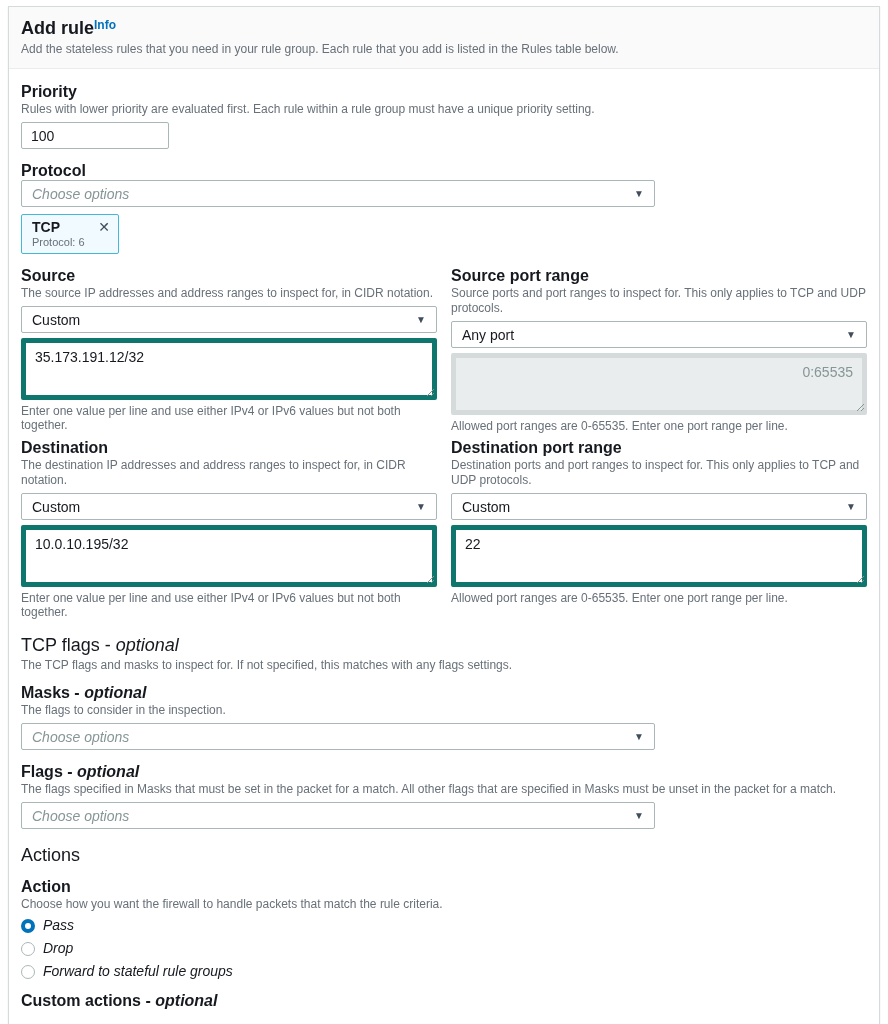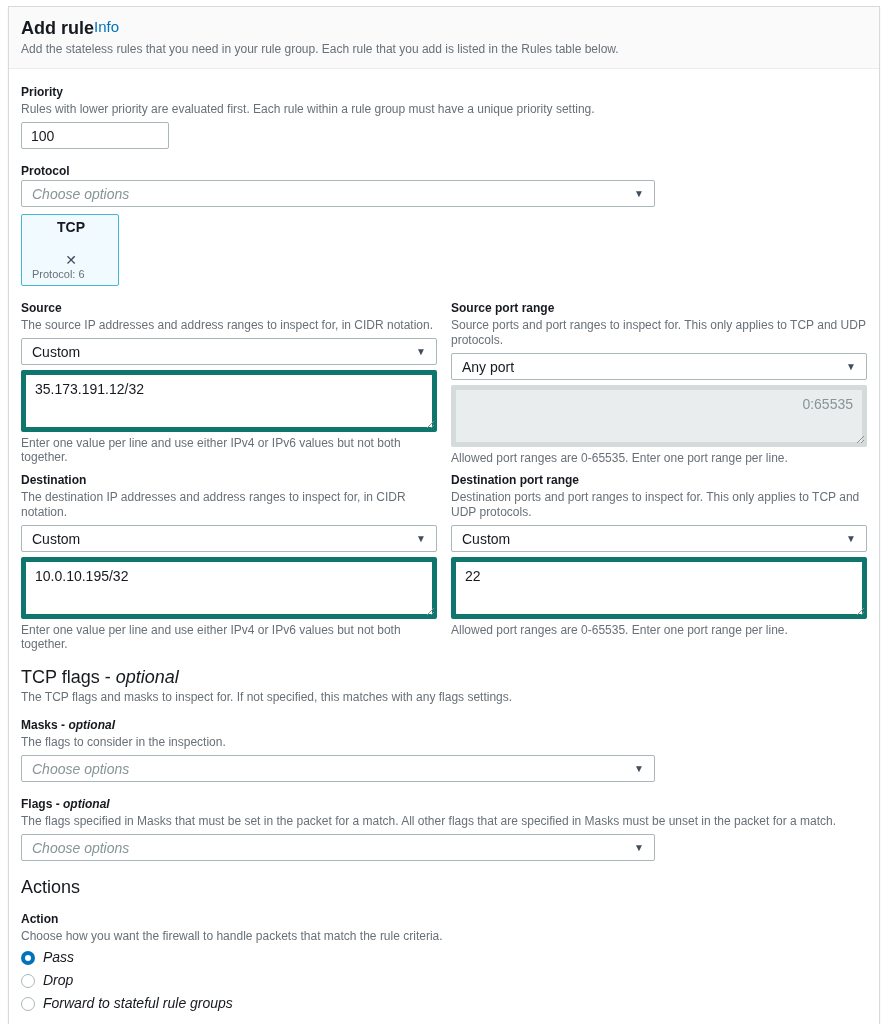--- a/index.html
+++ b/index.html
@@ -15,26 +15,26 @@
     background: #ffffff;
     box-shadow: 0 1px 1px rgba(0,28,36,.15);
   }
   .panel-header {
     background: #fafafa;
     border-bottom: 1px solid #eaeded;
     padding: 11px 12px 12px 12px;
   }
   .panel-title-row { display: flex; align-items: flex-start; }
   .panel-title { font-size: 18px; font-weight: 700; color: #16191f; }
-  .info-link { font-size: 15px; font-weight: 400; color: #0073bb; text-decoration: none; cursor: pointer; }
+  .info-link { font-size: 12px; font-weight: 700; color: #0073bb; text-decoration: none; cursor: pointer; }
   .panel-desc { font-size: 12px; color: #687078; margin-top: 3px; }
   .panel-body { padding: 14px 12px 14px 12px; }
 
   .field { margin-bottom: 13px; }
-  .field-label { font-size: 12px; font-weight: 700; color: #16191f; line-height: 18px; }
+  .field-label { font-size: 16px; font-weight: 700; color: #16191f; line-height: 18px; }
   .field-label .optional { font-style: italic; }
   .field-desc { font-size: 12px; color: #687078; line-height: 15px; margin: 1px 0 5px 0; }
   .field-hint { font-size: 12px; color: #687078; margin-top: 4px; }
 
   .text-input {
     height: 27px; width: 148px;
     border: 1px solid #aab7b8; border-radius: 2px;
     padding: 2px 9px; font-size: 14px; color: #16191f;
     font-family: inherit; background: #fff;
   }
@@ -48,21 +48,21 @@
   .select.wide { width: 634px; }
   .select .value { color: #16191f; }
   .select .placeholder { color: #879596; font-style: italic; }
   .select .arrow { color: #414d5c; font-size: 10px; line-height: 1; }
 
   .token {
     display: inline-flex; flex-direction: column;
     background: #f1faff; border: 1px solid #44b9d6; border-radius: 2px;
     padding: 4px 8px 5px 10px; margin-top: 7px; min-width: 98px;
   }
-  .token-top { display: flex; align-items: center; justify-content: space-between; gap: 18px; flex-direction: column; }
+  .token-top { display: flex; align-items: center; justify-content: space-between; gap: 18px; }
   .token-name { font-size: 14px; font-weight: 700; color: #16191f; }
   .token-close { color: #414d5c; font-size: 14px; cursor: pointer; line-height: 1; }
   .token-detail { font-size: 11px; color: #687078; margin-top: 1px; }
 
   .two-col { display: grid; grid-template-columns: 1fr 1fr; column-gap: 14px; margin-bottom: 6px; }
 
   .textarea-wrap { position: relative; margin-top: 5px; }
   textarea {
     display: block; width: 100%; height: 62px; resize: none;
     border: 5px solid #0f766e; border-radius: 2px;

